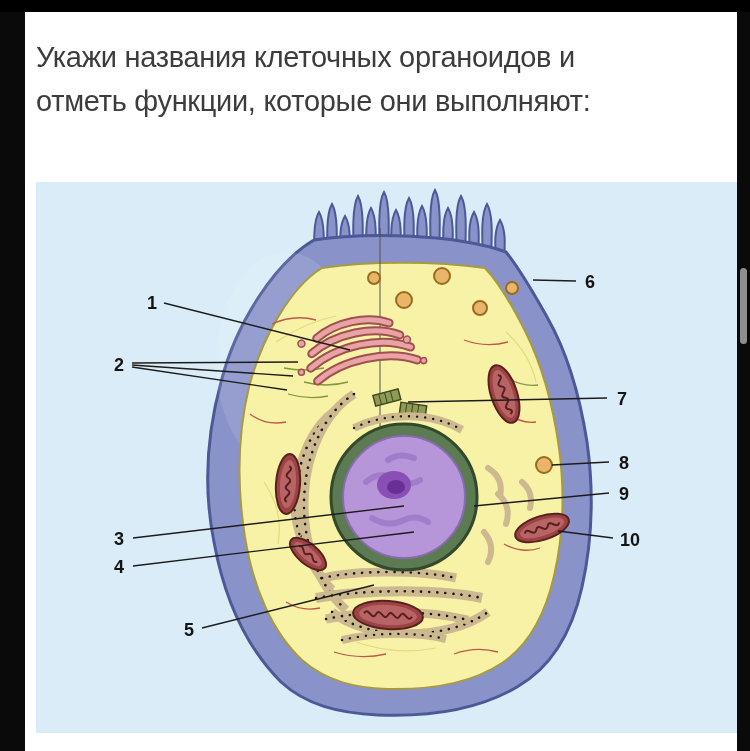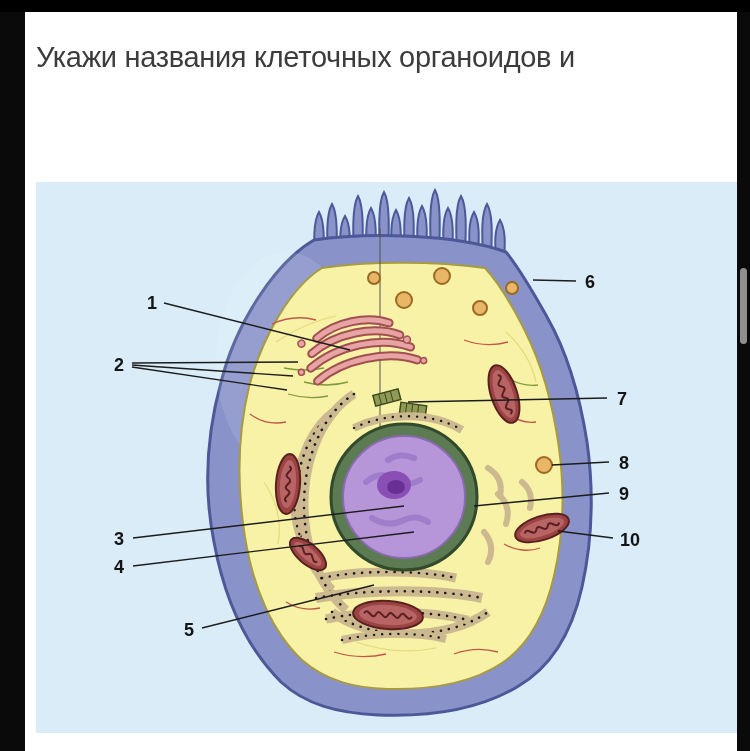--- a/index.html
+++ b/index.html
@@ -30,20 +30,21 @@
 </style>
 </head>
 <body>
 
 <div class="page">
   <div class="bar-left"></div>
 
   <div class="content">
     <div class="title">
       <div>Укажи названия клеточных органоидов и</div>
+      <div>отметь функции, которые они выполняют:</div>
     </div>
 
     <div class="panel">
       <svg class="cell-svg" width="701" height="551" viewBox="0 0 701 551">
 
         <g stroke="#4c5898" stroke-width="2" fill="#8a93c9">
           <path d="M279,80 C278,60 277,40 283,30 C289,40 288,60 287,80 Z"></path>
           <path d="M292,78 C291,56 290,32 296,22 C302,32 301,56 300,78 Z"></path>
           <path d="M305,78 C304,58 303,44 309,34 C315,44 314,58 313,78 Z"></path>
           <path d="M318,76 C317,52 316,24 322,14 C328,24 327,52 326,76 Z"></path>

